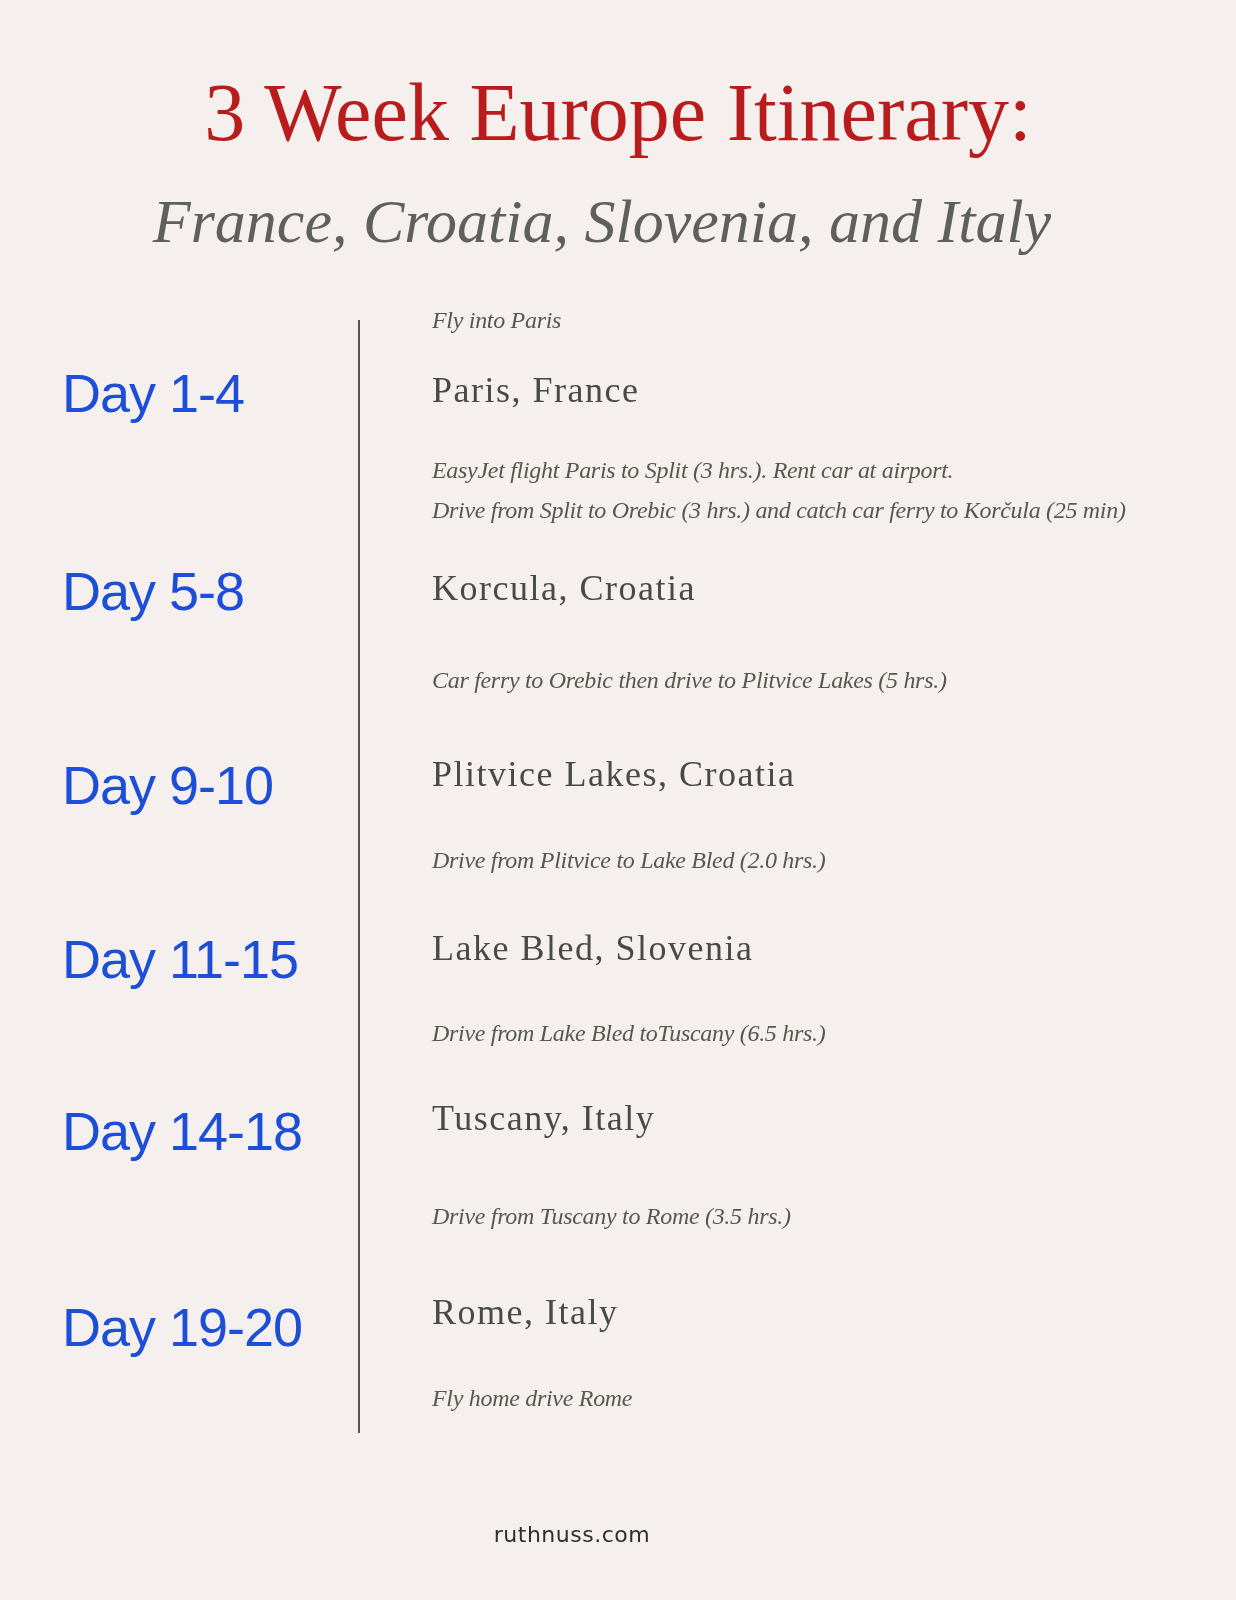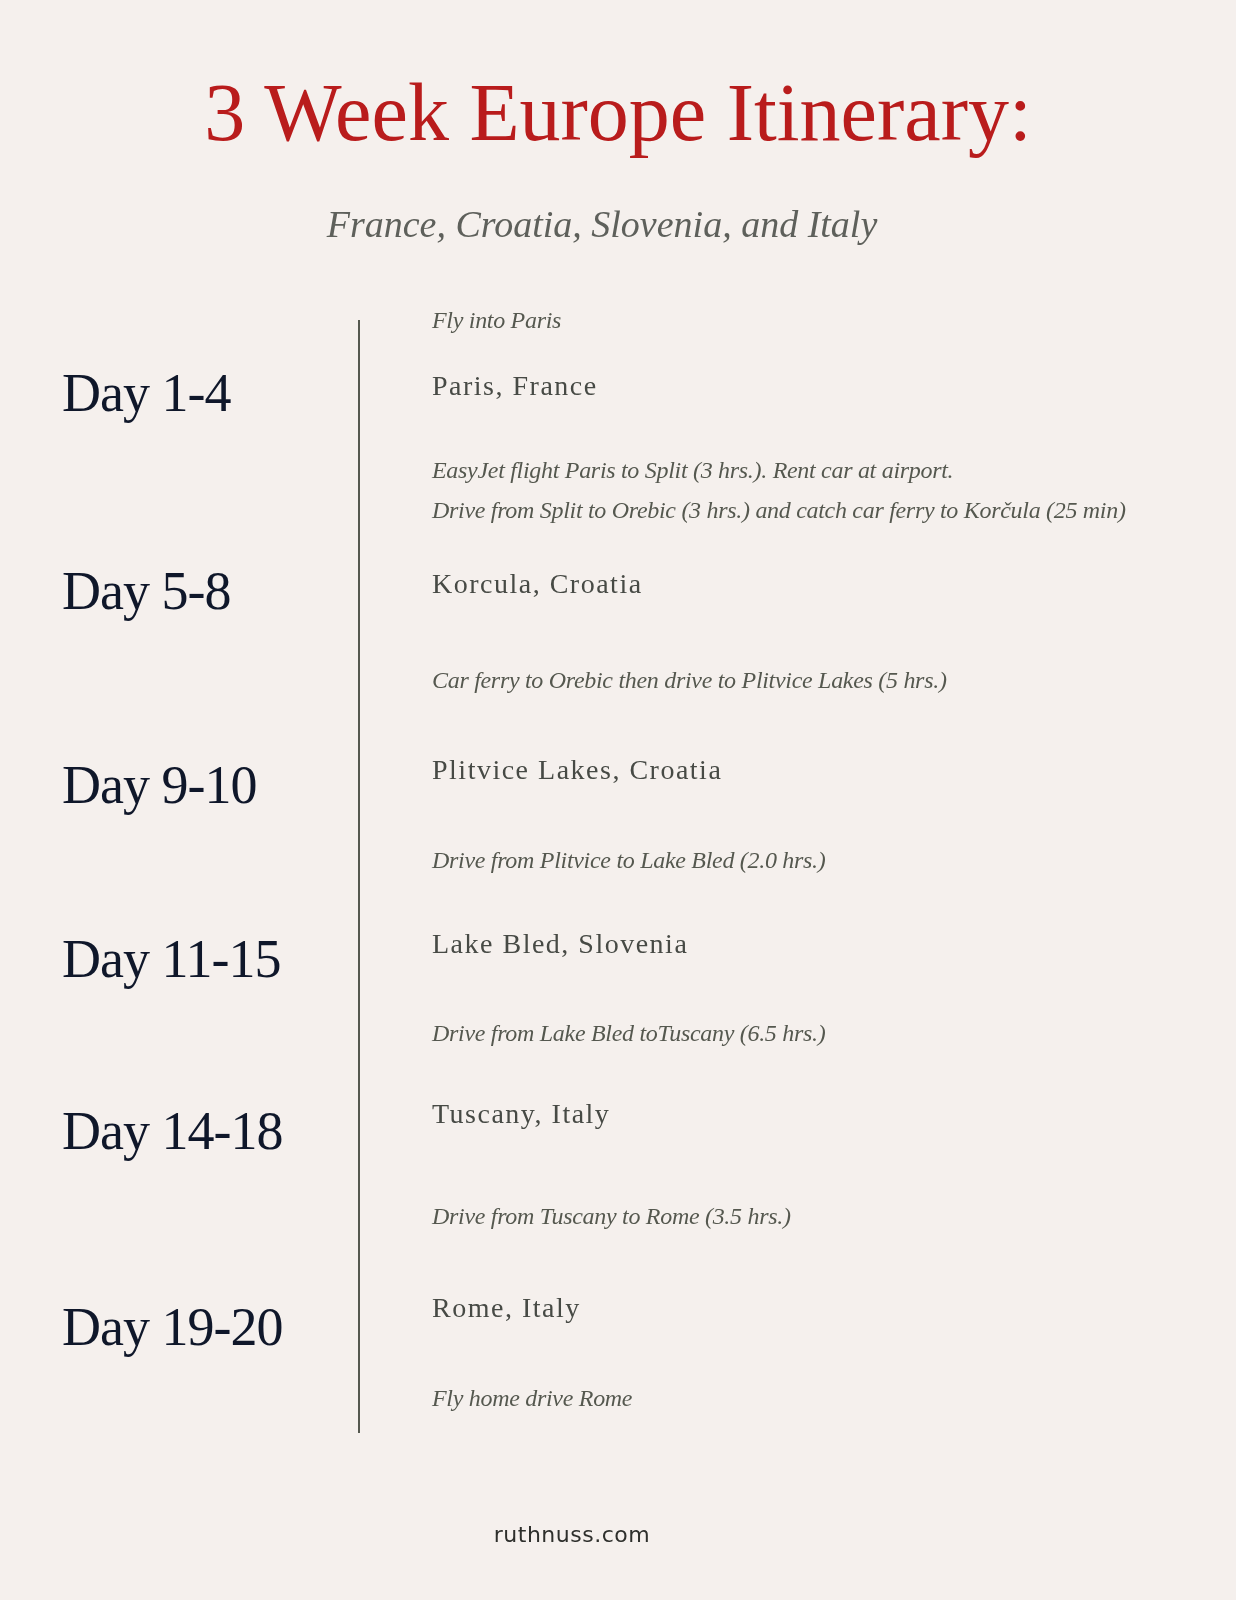--- a/index.html
+++ b/index.html
@@ -26,53 +26,53 @@
       font-weight: normal;
       letter-spacing: 0px;
       color: #b91c1c;
       margin: 0;
       line-height: 1;
     }
     .subtitle {
       position: absolute;
       left: 0;
       width: 1204px;
-      top: 205px;
+      top: 190px;
       text-align: center;
       font-family: "Liberation Serif", serif;
       font-style: italic;
-      font-size: 38px;
+      font-size: 62px;
       color: #5e605b;
       margin: 0;
       line-height: 1;
       font-weight: normal;
     }
     .timeline-line {
       position: absolute;
       left: 358px;
       top: 320px;
       width: 2px;
       height: 1113px;
       background: #55584f;
     }
     .day-label {
       position: absolute;
       left: 62px;
-      font-family: Liberation Serif, serif;
+      font-family: Liberation Sans, sans-serif;
       font-size: 54px;
-      color: #0f172a;
+      color: #1d4ed8;
       line-height: 1;
       white-space: nowrap;
       letter-spacing: -1px;
     }
     .place {
       position: absolute;
       left: 432px;
       font-family: "Liberation Serif", serif;
-      font-size: 28px;
+      font-size: 36px;
       color: #474a45;
       line-height: 1;
       white-space: nowrap;
       letter-spacing: 1.5px;
     }
     .note {
       position: absolute;
       left: 432px;
       font-family: "Liberation Serif", serif;
       font-style: italic;

